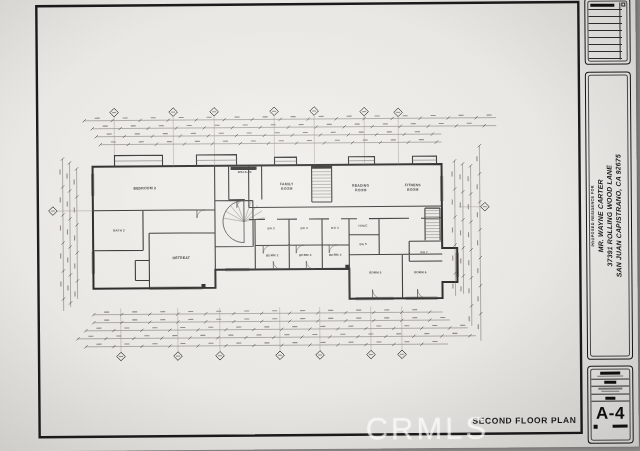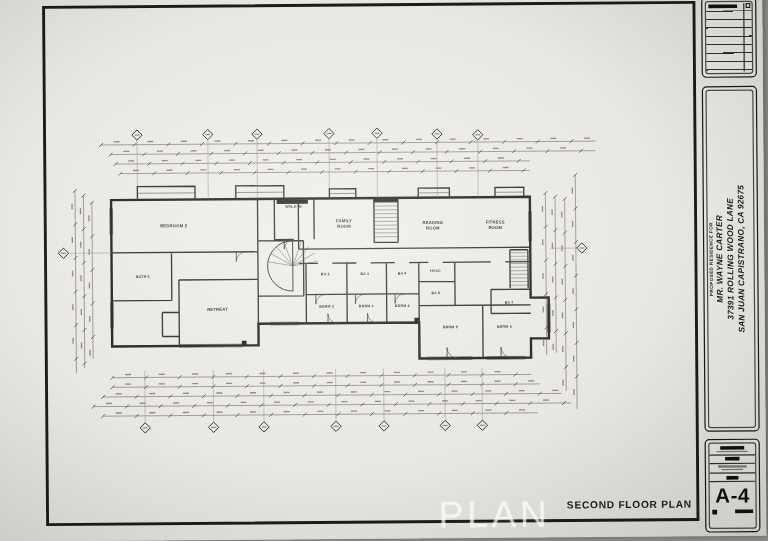--- a/index.html
+++ b/index.html
@@ -596,15 +596,15 @@
           <div class="sb-rule"></div>
           <div class="sheet-no">A-4</div>
           <div class="sb-foot">
             <div class="sb-sq"></div>
             <div class="sb-ft-bar"></div>
           </div>
         </div>
       </div>
     </div>
 
-    <div class="watermark">PLAN</div>
+    <div class="watermark">CRMLS</div>
   </div>
 </div>
 
 </body></html>

